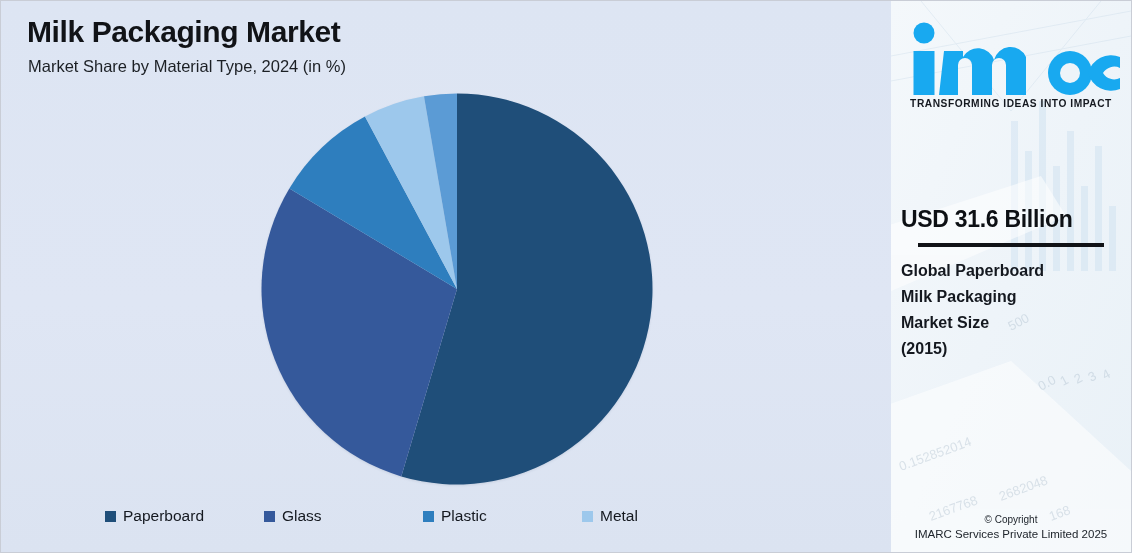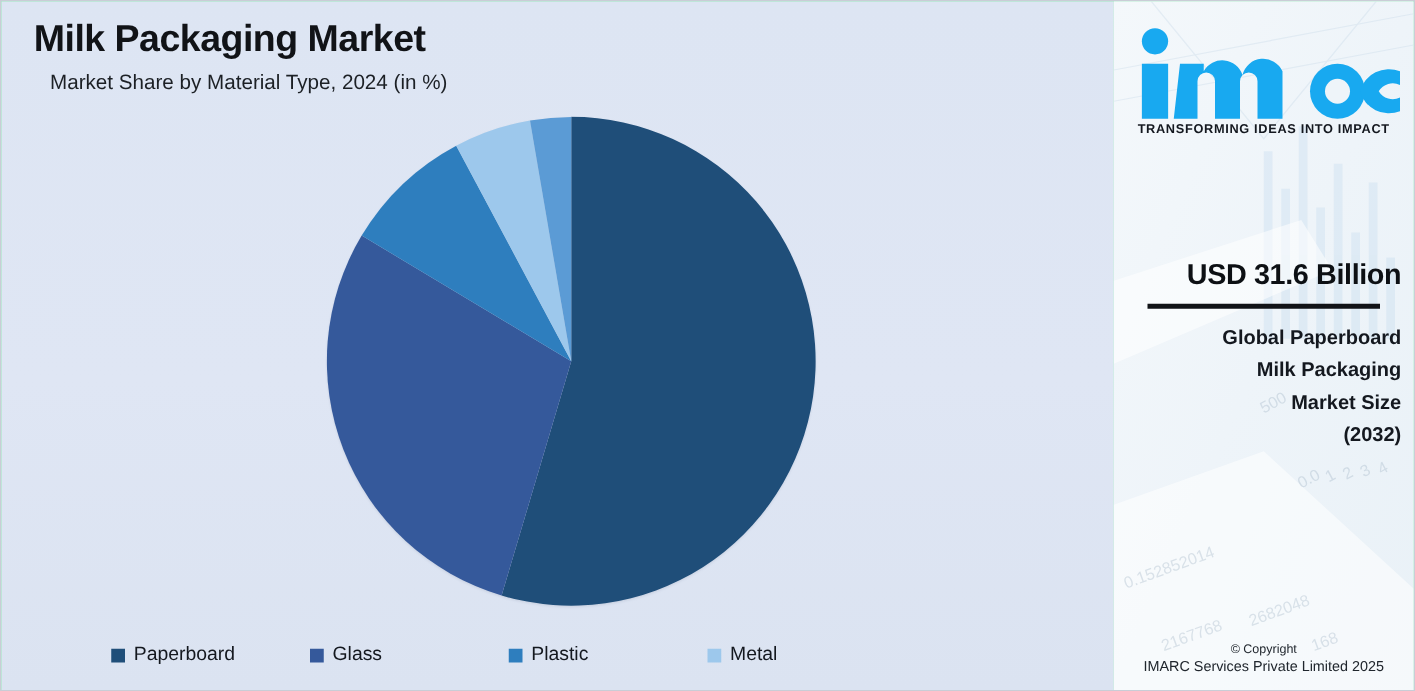--- a/index.html
+++ b/index.html
@@ -22,32 +22,32 @@
     position:absolute;left:0;top:0;width:890px;height:551px;
     background:linear-gradient(180deg,#dde5f3 0%,#dfe6f4 55%,#dbe3f1 100%);
   }
   #page-title{
     position:absolute;left:26px;top:14px;
     font-size:30px;font-weight:bold;color:#111317;
     letter-spacing:-0.4px;
   }
   #page-subtitle{
     position:absolute;left:27px;top:56px;
-    font-size:16.5px;color:#1c2025;font-weight:400;margin-left:12px;
+    font-size:16.5px;color:#1c2025;font-weight:400;
   }
   #pie-wrap{
     position:absolute;left:260px;top:92px;width:392px;height:392px;
   }
   #pie{
     width:392px;height:392px;display:block;
     filter:drop-shadow(0 1px 1px rgba(20,40,80,.10));
   }
   #legend{
     position:absolute;left:0;top:498px;width:890px;height:34px;
-    display:flex;align-items:flex-end;
+    display:flex;align-items:center;padding-left:16px;
   }
   .legend-item{
     display:flex;align-items:center;gap:7px;
     font-size:15.5px;color:#14181f;
     width:159px;
   }
   .legend-item:first-child{margin-left:88px;}
   .legend-swatch{
     width:11px;height:11px;display:inline-block;flex:0 0 auto;
     position:relative;top:0px;
@@ -63,21 +63,21 @@
   #logo-block{
     position:absolute;left:0;top:18px;width:240px;text-align:center;
   }
   #logo-mark{display:block;margin:0 auto;}
   #logo-tagline{
     margin-top:1px;
     font-size:10.2px;font-weight:bold;letter-spacing:0.55px;
     color:#14181f;
   }
   #value-block{
-    position:absolute;left:10px;top:205px;width:220px;text-align:right;
+    position:absolute;left:10px;top:205px;width:220px;text-align:left;
   }
   #value-headline{
     font-size:23px;font-weight:bold;color:#0d1014;letter-spacing:-0.3px;
   }
   #value-rule{
     width:186px;height:4px;background:#111317;margin:10px auto 11px auto;
   }
   .value-line{
     font-size:16px;font-weight:bold;color:#14181f;line-height:26px;
   }
@@ -187,21 +187,21 @@
         <div id="logo-tagline">TRANSFORMING IDEAS INTO IMPACT</div>
       </div>
 
       <div id="value-block">
         <div id="value-headline">USD 31.6 Billion</div>
         <div id="value-rule"></div>
         <div id="value-desc">
             <div class="value-line">Global Paperboard</div>
             <div class="value-line">Milk Packaging</div>
             <div class="value-line">Market Size</div>
-            <div class="value-line">(2032)</div>
+            <div class="value-line">(2015)</div>
           </div>
       </div>
 
       <div id="copyright">
         <div id="copyright-line1">© Copyright</div>
         <div id="copyright-line2">IMARC Services Private Limited 2025</div>
       </div>
     </div>
   </div>
 </div>

